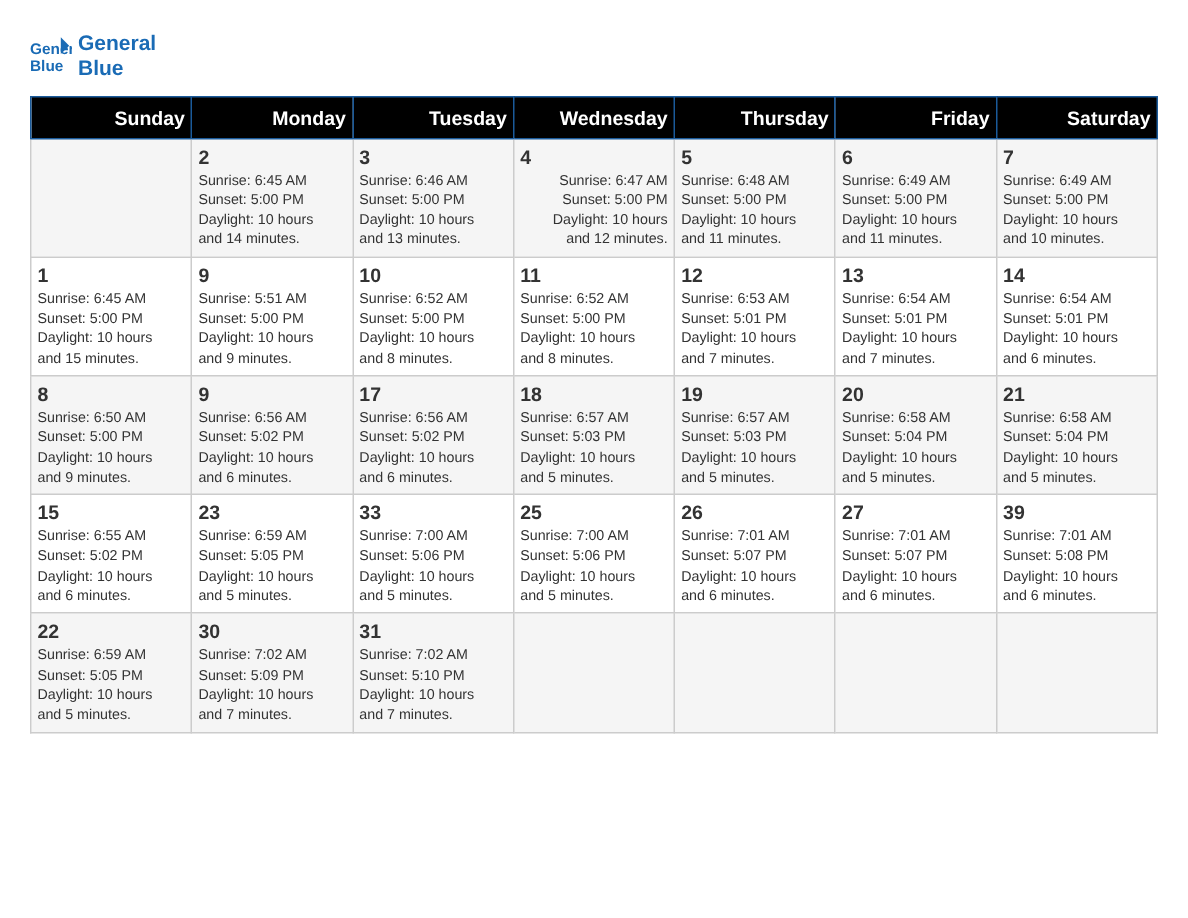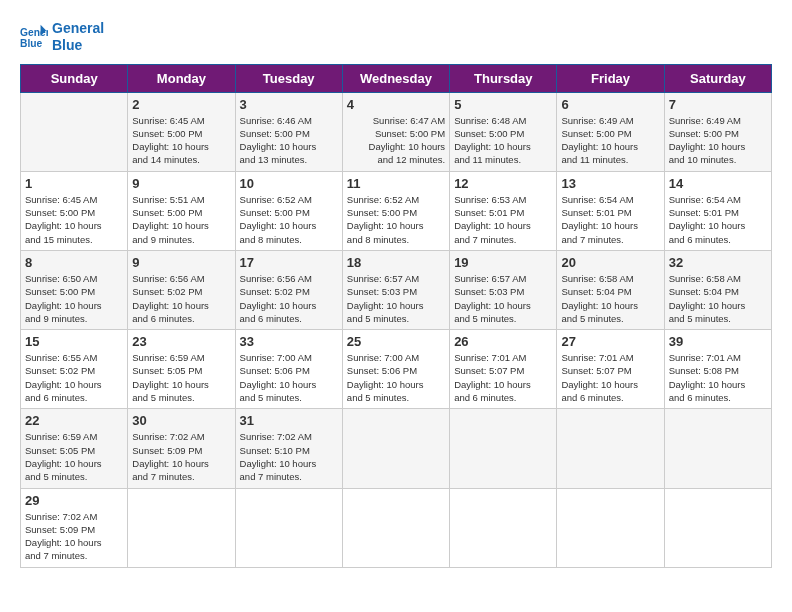--- a/index.html
+++ b/index.html
@@ -36,24 +36,24 @@
     .location {
       font-size: 14px;
       color: #555;
     }
     table {
       width: 100%;
       border-collapse: collapse;
       font-size: 10px;
     }
     thead tr th {
-      background-color: #701a75;
+      background-color: #000000;
       color: #fff;
       padding: 6px 4px;
-      text-align: center;
+      text-align: right;
       font-size: 13px;
       font-weight: bold;
       border: 1px solid #1a5a9a;
     }
     tbody tr td {
       border: 1px solid #ccc;
       vertical-align: top;
       padding: 4px;
       width: 14.28%;
       min-height: 70px;
@@ -249,21 +249,21 @@
 and 5 minutes.</div>
         </td>
         <td>
           <span class="day-num">20</span>
           <div class="day-info" style="white-space: pre-line;">Sunrise: 6:58 AM
 Sunset: 5:04 PM
 Daylight: 10 hours
 and 5 minutes.</div>
         </td>
         <td>
-          <span class="day-num">32</span>
+          <span class="day-num">21</span>
           <div class="day-info" style="white-space: pre-line;">Sunrise: 6:58 AM
 Sunset: 5:04 PM
 Daylight: 10 hours
 and 5 minutes.</div>
         </td>
       </tr>
       <tr>
         <td>
           <span class="day-num">15</span>
           <div class="day-info" style="white-space: pre-line;">Sunrise: 6:55 AM
@@ -329,34 +329,19 @@
 Daylight: 10 hours
 and 7 minutes.</div>
         </td>
         <td>
           <span class="day-num">31</span>
           <div class="day-info" style="white-space: pre-line;">Sunrise: 7:02 AM
 Sunset: 5:10 PM
 Daylight: 10 hours
 and 7 minutes.</div>
         </td>
-        <td class="empty-cell"></td>
-        <td class="empty-cell"></td>
-        <td class="empty-cell"></td>
-        <td class="empty-cell"></td>
-      </tr>
-      <tr>
-        <td>
-          <span class="day-num">29</span>
-          <div class="day-info" style="white-space: pre-line;">Sunrise: 7:02 AM
-Sunset: 5:09 PM
-Daylight: 10 hours
-and 7 minutes.</div>
-        </td>
-        <td class="empty-cell"></td>
-        <td class="empty-cell"></td>
         <td class="empty-cell"></td>
         <td class="empty-cell"></td>
         <td class="empty-cell"></td>
         <td class="empty-cell"></td>
       </tr>
     </tbody>
 </table>
 
 </body></html>

